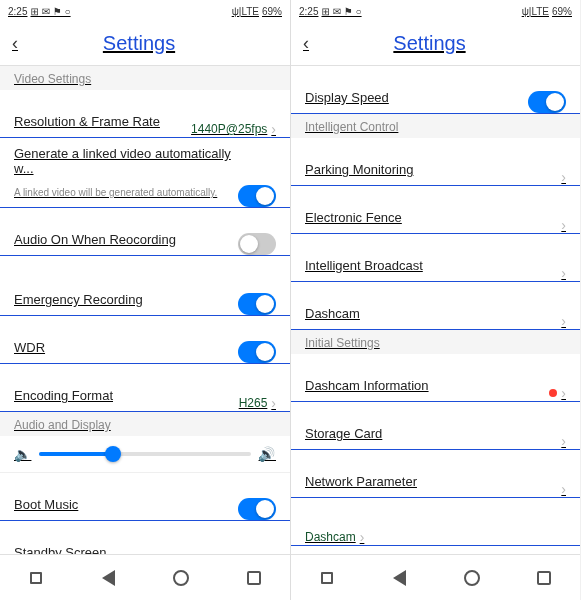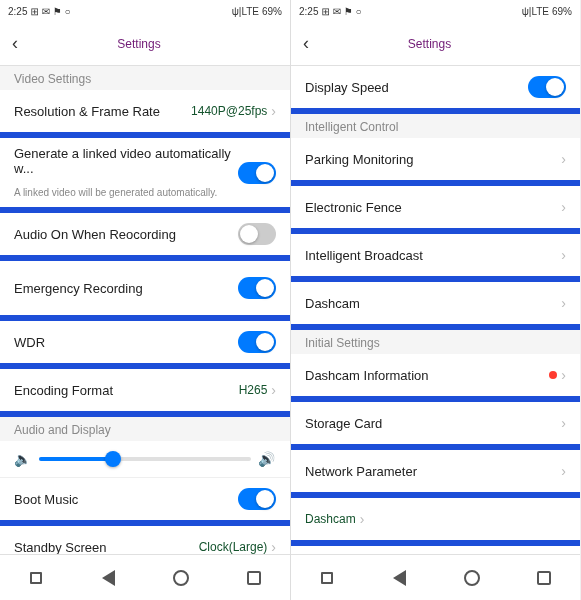--- a/index.html
+++ b/index.html
@@ -11,20 +11,21 @@
       height: 600px;
       overflow: hidden;
     }
     .panel {
       width: 290px;
       height: 600px;
       background: #f5f5f5;
       display: flex;
       flex-direction: column;
       overflow: hidden;
+      text-decoration: underline;
     }
     .panel + .panel {
       border-left: 1px solid #ddd;
     }
     
     .status-bar {
       background: #fff;
       height: 22px;
       display: flex;
       align-items: center;
@@ -46,48 +47,48 @@
       flex-shrink: 0;
       border-bottom: 1px solid #e0e0e0;
     }
     .top-bar .back-icon {
       font-size: 18px;
       color: #333;
       margin-right: 8px;
       cursor: pointer;
     }
     .top-bar .title {
-      font-size: 12px;
+      font-size: 20px;
       font-weight: 500;
-      color: #701a75;
+      color: #1d4ed8;
       flex: 1;
       text-align: center;
       margin-right: 26px;
     }
     
     .scroll-content {
       flex: 1;
       overflow-y: auto;
       overflow-x: hidden;
     }
     
     .section-header {
       background: #f5f5f5;
       padding: 6px 14px 4px 14px;
       font-size: 12px;
       color: #888;
     }
     
     .list-item {
       background: #fff;
-      border-bottom: 6px solid #1d4ed8;
+      border-bottom: 1px solid #1d4ed8;
       padding: 0 14px;
       min-height: 48px;
       display: flex;
-      align-items: center;
+      align-items: flex-end;
       justify-content: space-between;
     }
     .list-item-left {
       display: flex;
       flex-direction: column;
       justify-content: center;
       flex: 1;
       padding: 8px 0;
     }
     .list-item-label {

